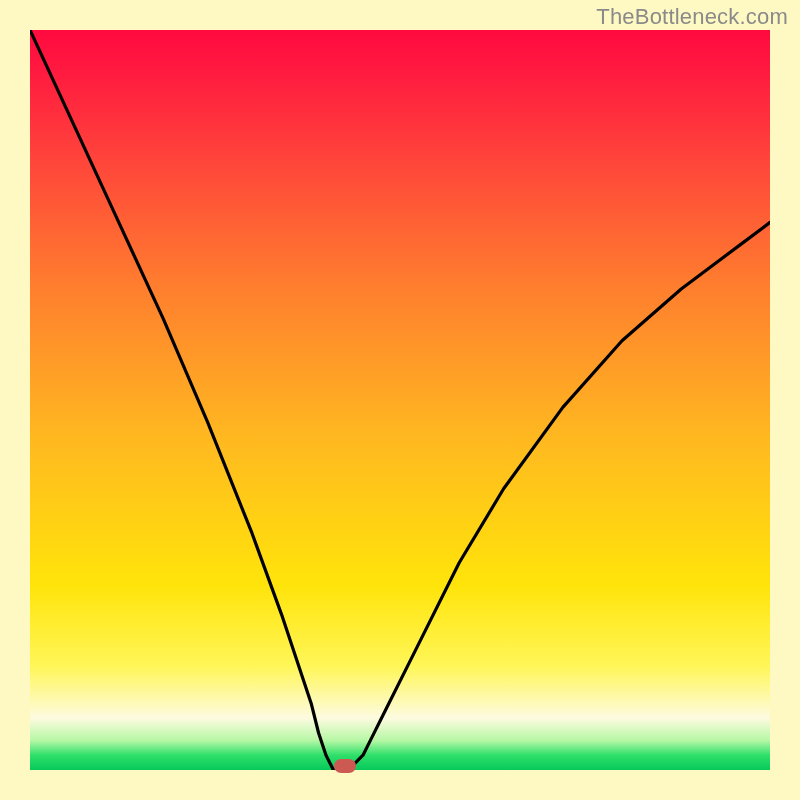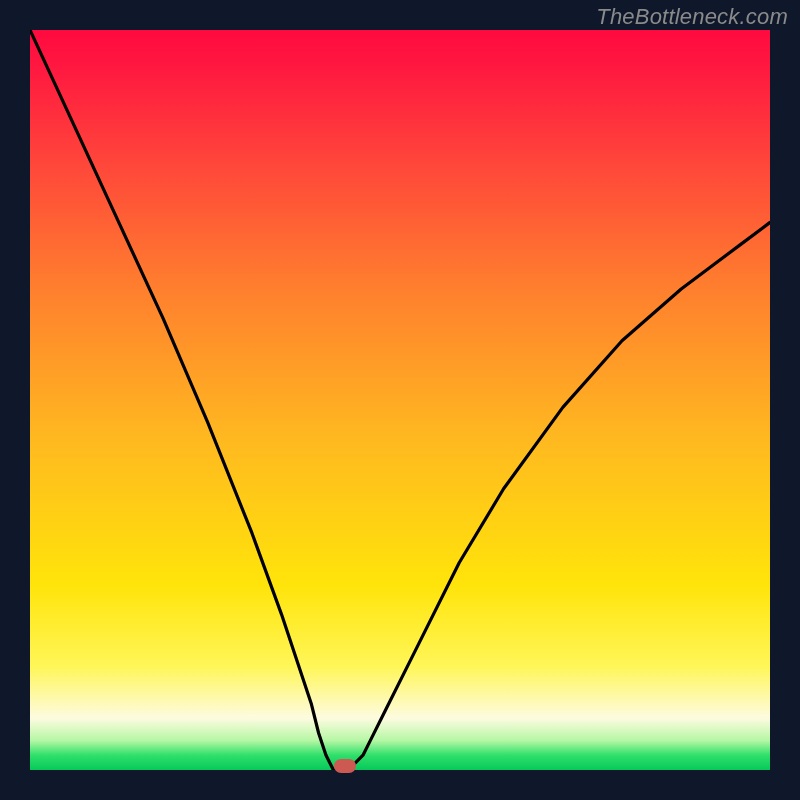--- a/index.html
+++ b/index.html
@@ -8,22 +8,21 @@
     width: 800px;
     height: 800px;
     background: #000;
     overflow: hidden;
     font-family: Arial, Helvetica, sans-serif;
   }
   .stage {
     position: relative;
     width: 800px;
     height: 800px;
-    background: #0f172a;
-    font-style: italic;
+    background: #fef9c3;
   }
   .plot {
     position: absolute;
     left: 30px;
     top: 30px;
     width: 740px;
     height: 740px;
   }
   .gradient {
     position: absolute;

